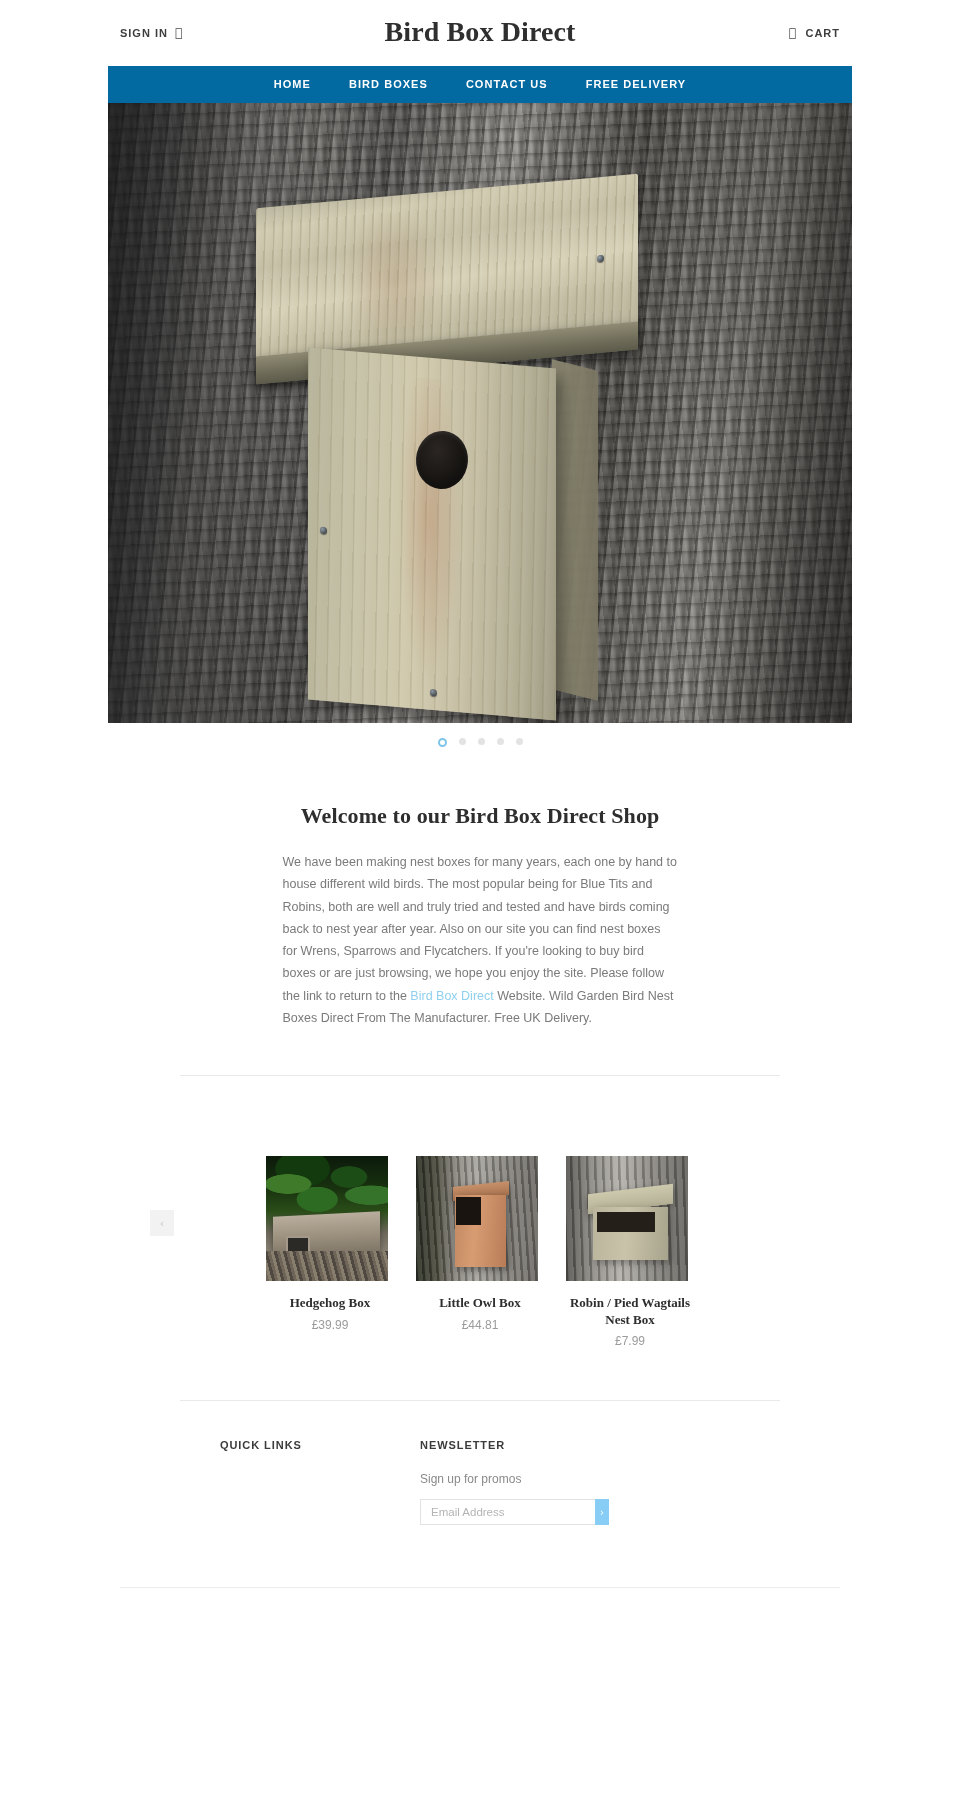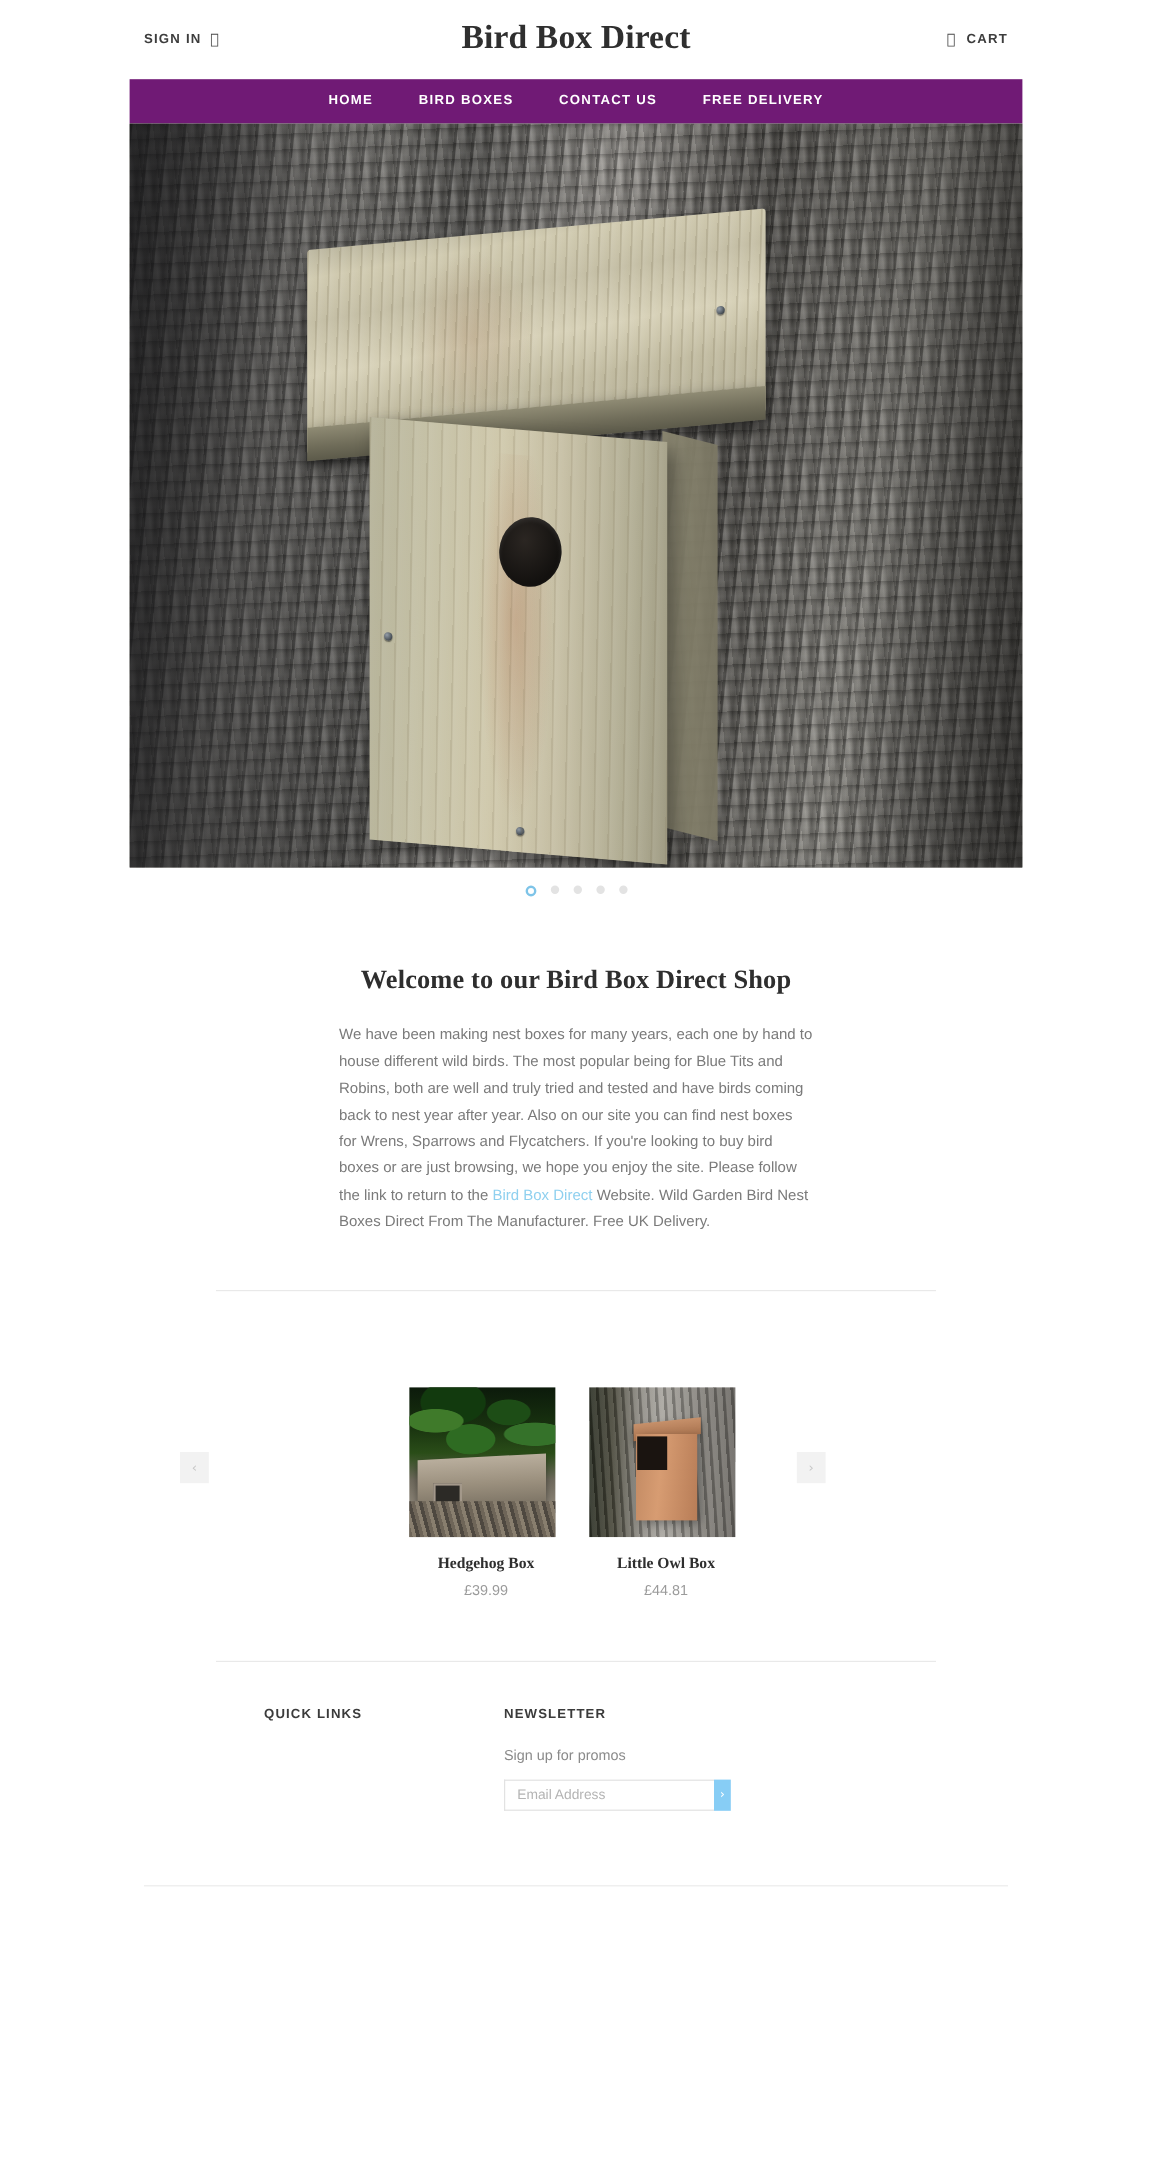--- a/index.html
+++ b/index.html
@@ -44,21 +44,21 @@
   .cartbtn {
     margin-left: auto;
     display: flex; align-items: center; gap: 8px;
     font-size: 11px; font-weight: bold; letter-spacing: .09em;
     color: #3d3d3d; text-transform: uppercase; cursor: pointer;
   }
 
   
   .navbar {
     margin: 0 108px;
-    background: #701a75;
+    background: #0369a1;
     height: 37px;
     display: flex; align-items: center; justify-content: center;
     gap: 0;
   }
   .navbar a {
     color: #ffffff;
     font-size: 11px;
     font-weight: bold;
     letter-spacing: .095em;
     text-transform: uppercase;
@@ -375,20 +375,31 @@
           <span class="img-owl"></span>
           <span class="owl-bark"></span>
           <span class="owl-roof"></span>
           <span class="owl-body"></span>
           <span class="owl-hole"></span>
         </a>
         <div class="p-title">Little Owl Box</div>
         <div class="p-price">£44.81</div>
       </div>
 
+      <div class="product">
+        <a class="p-thumb" href="#">
+          <span class="img-robin"></span>
+          <span class="rb-bark"></span>
+          <span class="rb-roof"></span>
+          <span class="rb-body"></span>
+          <span class="rb-open"></span>
+        </a>
+        <div class="p-title">Robin / Pied Wagtails Nest Box</div>
+        <div class="p-price">£7.99</div>
+      </div>
     </div>
   </section>
 
   <div class="foot-divider"></div>
 
   <footer class="footer">
     <div class="fcol">
       <h4>QUICK LINKS</h4>
     </div>
 

